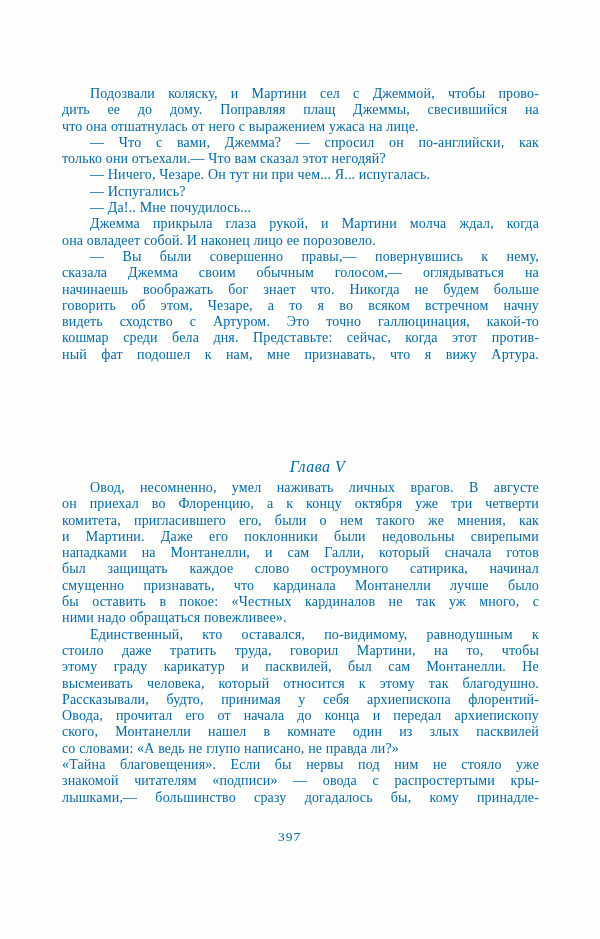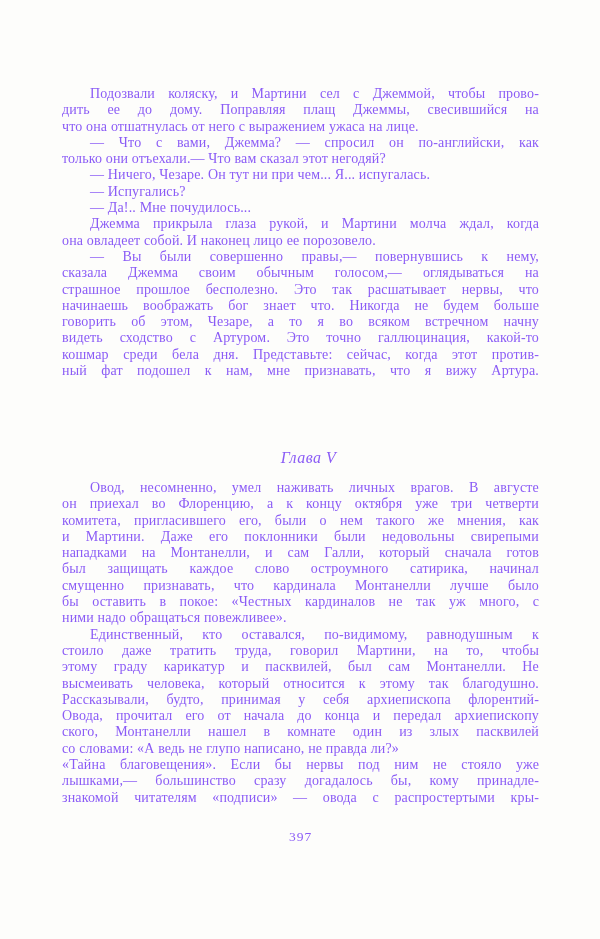--- a/index.html
+++ b/index.html
@@ -7,21 +7,21 @@
     padding: 0;
     background: #e8e8e6;
   }
   .book-page {
     position: relative;
     width: 600px;
     height: 939px;
     margin: 0 auto;
     background: #fdfdfb;
     font-family: "Liberation Serif", "DejaVu Serif", serif;
-    color: #8b5cf6;
+    color: #0369a1;
     overflow: hidden;
   }
   .text-block {
     position: absolute;
     left: 62px;
     width: 477px;
   }
   #section-0 { top: 86px; }
   #section-1 { top: 480px; }
   .line {
@@ -32,31 +32,31 @@
     text-align-last: justify;
     white-space: nowrap;
   }
   .line.last { text-align-last: left; white-space: normal; }
   .line.indent { text-indent: 28px; }
   .chapter-heading {
     position: absolute;
     top: 441px;
     left: 62px;
     width: 477px;
-    margin: 8px;
+    margin: 17px;
     text-align: center;
     font-style: italic;
     font-weight: normal;
     font-size: 16px;
     letter-spacing: 0.5px;
   }
   .page-number {
     position: absolute;
     top: 829px;
-    left: 62px;
+    left: 51px;
     width: 477px;
     text-align: center;
     font-size: 13.5px;
     letter-spacing: 1px;
   }
 </style>
 </head>
 <body>
 
 <div class="book-page">
@@ -66,21 +66,20 @@
       <div class="line last">что она отшатнулась от него с выражением ужаса на лице.</div>
       <div class="line indent">— Что с вами, Джемма? — спросил он по-английски, как</div>
       <div class="line last">только они отъехали.— Что вам сказал этот негодяй?</div>
       <div class="line indent last">— Ничего, Чезаре. Он тут ни при чем... Я... испугалась.</div>
       <div class="line indent last">— Испугались?</div>
       <div class="line indent last">— Да!.. Мне почудилось...</div>
       <div class="line indent">Джемма прикрыла глаза рукой, и Мартини молча ждал, когда</div>
       <div class="line last">она овладеет собой. И наконец лицо ее порозовело.</div>
       <div class="line indent">— Вы были совершенно правы,— повернувшись к нему,</div>
       <div class="line">сказала Джемма своим обычным голосом,— оглядываться на</div>
-      <div class="line">страшное прошлое бесполезно. Это так расшатывает нервы, что</div>
       <div class="line">начинаешь воображать бог знает что. Никогда не будем больше</div>
       <div class="line">говорить об этом, Чезаре, а то я во всяком встречном начну</div>
       <div class="line">видеть сходство с Артуром. Это точно галлюцинация, какой-то</div>
       <div class="line">кошмар среди бела дня. Представьте: сейчас, когда этот против-</div>
       <div class="line">ный фат подошел к нам, мне признавать, что я вижу Артура.</div>
     </div>
   <h2 class="chapter-heading">Глава V</h2>
   <div class="text-block" id="section-1">
       <div class="line indent">Овод, несомненно, умел наживать личных врагов. В августе</div>
       <div class="line">он приехал во Флоренцию, а к концу октября уже три четверти</div>
@@ -93,17 +92,17 @@
       <div class="line last">ними надо обращаться повежливее».</div>
       <div class="line indent">Единственный, кто оставался, по-видимому, равнодушным к</div>
       <div class="line">стоило даже тратить труда, говорил Мартини, на то, чтобы</div>
       <div class="line">этому граду карикатур и пасквилей, был сам Монтанелли. Не</div>
       <div class="line">высмеивать человека, который относится к этому так благодушно.</div>
       <div class="line">Рассказывали, будто, принимая у себя архиепископа флорентий-</div>
       <div class="line">Овода, прочитал его от начала до конца и передал архиепископу</div>
       <div class="line">ского, Монтанелли нашел в комнате один из злых пасквилей</div>
       <div class="line last">со словами: «А ведь не глупо написано, не правда ли?»</div>
       <div class="line">«Тайна благовещения». Если бы нервы под ним не стояло уже</div>
+      <div class="line">знакомой читателям «подписи» — овода с распростертыми кры-</div>
       <div class="line">лышками,— большинство сразу догадалось бы, кому принадле-</div>
-      <div class="line">знакомой читателям «подписи» — овода с распростертыми кры-</div>
     </div>
   <div class="page-number">397</div>
 </div>
 
 </body></html>

